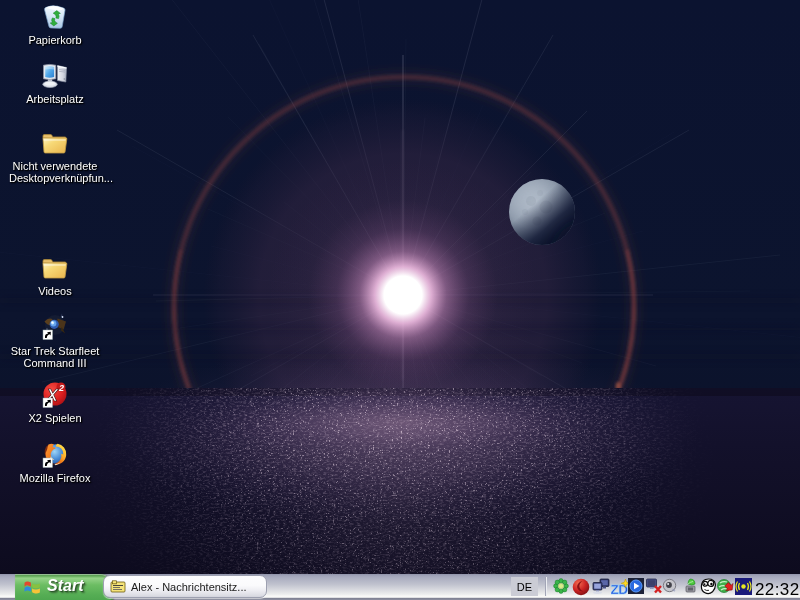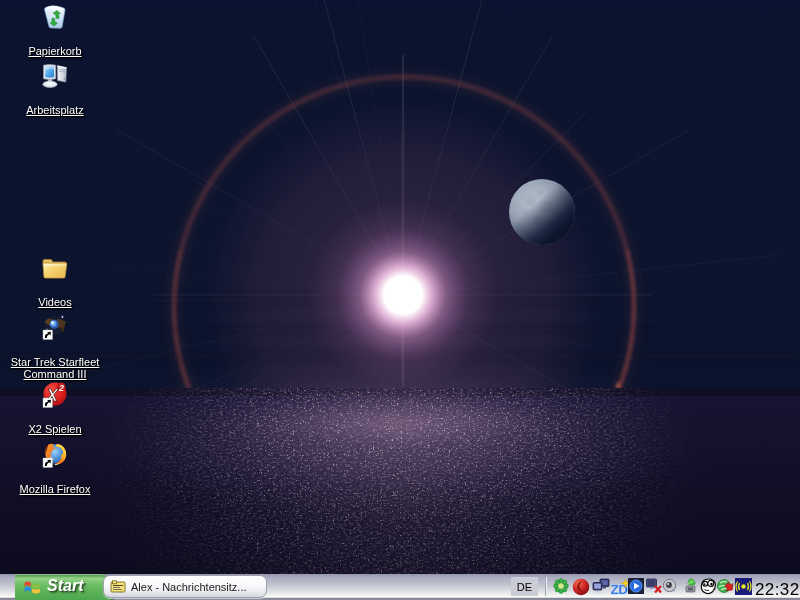--- a/index.html
+++ b/index.html
@@ -1,18 +1,18 @@
 <!DOCTYPE html>
 <html><head><meta charset="utf-8"><style>
 html,body{margin:0;padding:0;width:800px;height:600px;overflow:hidden;font-family:"Liberation Sans",sans-serif;}
 #screen{position:relative;width:800px;height:600px;background:#0d1530;}
 #wall{position:absolute;left:0;top:0;}
 .ico{position:absolute;left:9px;width:92px;text-align:center;}
 .ig{height:28px;display:flex;align-items:flex-end;justify-content:center;}
-.lbl{margin-top:14px;font-size:11px;line-height:12px;color:#fff;text-shadow:1px 1px 1px #000,1px 1px 2px #000;text-decoration:underline;}
+.lbl{margin-top:3px;font-size:11px;line-height:12px;color:#fff;text-shadow:1px 1px 1px #000,1px 1px 2px #000;}
 #taskbar{position:absolute;left:0;top:574px;width:800px;height:26px;
   background:linear-gradient(to bottom,#8f93aa 0%,#9fa2b6 6%,#a8abbe 12%,#c0c2ce 40%,#dadbe0 62%,#eceded 78%,#fbfbf9 86%,#e8e9ea 90%,#6e7084 95%,#9a9cac 100%);}
 #startbtn{position:absolute;left:15px;top:0;width:98px;height:42px;border-radius:0 13px 13px 0;
   background:linear-gradient(to bottom,#3a8c34 0%,#95d288 10%,#6cbd63 26%,#55ad54 50%,#48a14a 74%,#38953c 90%,#256f2b 100%);
   box-shadow:inset 0 1px 1px rgba(255,255,255,0.5), inset -2px 0 3px rgba(0,0,0,0.3), 1px 0 2px rgba(0,0,0,0.35);}
 #startbtn span{position:absolute;left:32px;top:3px;font-size:16px;font-weight:bold;font-style:italic;color:#fff;text-shadow:1px 1px 0 rgba(0,0,0,0.3),2px 2px 2px rgba(0,0,0,0.45);}
 .taskbtn{position:absolute;top:1px;height:21px;border-radius:7px;border:1px solid #9da0b0;
   background:linear-gradient(to bottom,#fdfdfe 0%,#fafafc 45%,#ededf2 70%,#dcdde4 92%,#d2d3dc 100%);
   box-shadow:0 1px 1px rgba(255,255,255,0.6);
   display:flex;align-items:center;font-size:11px;color:#1a1a1a;}
@@ -256,20 +256,37 @@
  <path d="M3.5 3.2 Q9.5 1.6 15.8 3.2 L15.8 16.8 Q9.5 18.4 3.5 16.8 Z" fill="#e4e9f0" stroke="#8a90a2" stroke-width="0.8"></path>
  <path d="M5.2 4.9 Q9.6 3.8 14.1 4.9 L14.1 15.1 Q9.6 16.2 5.2 15.1 Z" fill="url(#scr)"></path>
  <path d="M5.2 4.9 Q9.6 3.8 14.1 4.9 L14.1 7.5 Q9.5 6.5 5.2 7.6 Z" fill="#fff" opacity="0.35"></path>
  <path d="M8 17.6 L7.6 20 L12.4 20 L12 17.6 Z" fill="#c8cdd8"></path>
  <ellipse cx="10" cy="22.3" rx="7.2" ry="3.2" fill="#dde1e9" stroke="#9aa0b0" stroke-width="0.7"></ellipse>
  <ellipse cx="10" cy="21.6" rx="5.6" ry="2" fill="#f0f3f7"></ellipse>
 </svg>
       </div>
       <div class="lbl">Arbeitsplatz</div>
     </div>
+<div class="ico" style="top:129px">
+      <div class="ig">
+        <svg width="28" height="26" viewBox="0 0 28 26">
+  <defs>
+            <linearGradient id="fg" x1="0" y1="0" x2="1" y2="1">
+    <stop offset="0" stop-color="#fef6c5"></stop>
+              <stop offset="0.35" stop-color="#f7d977"></stop>
+              <stop offset="1" stop-color="#e9b44c"></stop>
+  </linearGradient>
+          </defs>
+  <path d="M2 7 L2 5 Q2 3.6 3.4 3.6 L9.5 3.6 Q10.6 3.6 11 4.6 L11.6 6 L24 6 Q25 6 25 7 L25 8 Z" fill="#e8c06c" stroke="#b08a36" stroke-width="0.8"></path>
+  <path d="M2 7 L25 7 Q26 7 25.8 8 L24 21 Q23.8 22 22.8 22 L4.2 22 Q3.2 22 3 21 L2 8 Q1.9 7 2 7 Z" fill="url(#fg)" stroke="#c29a44" stroke-width="0.8"></path>
+  <path d="M2.5 8 L24.8 8 L24.5 10 L2.7 10 Z" fill="#fff" opacity="0.35"></path>
+</svg>
+      </div>
+      <div class="lbl">Nicht verwendete<br>Desktopverknüpfun...</div>
+    </div>
 <div class="ico" style="top:254px">
       <div class="ig">
         <svg width="28" height="26" viewBox="0 0 28 26">
   <defs>
             <linearGradient id="fg" x1="0" y1="0" x2="1" y2="1">
     <stop offset="0" stop-color="#fef6c5"></stop>
               <stop offset="0.35" stop-color="#f7d977"></stop>
               <stop offset="1" stop-color="#e9b44c"></stop>
   </linearGradient>
           </defs>

